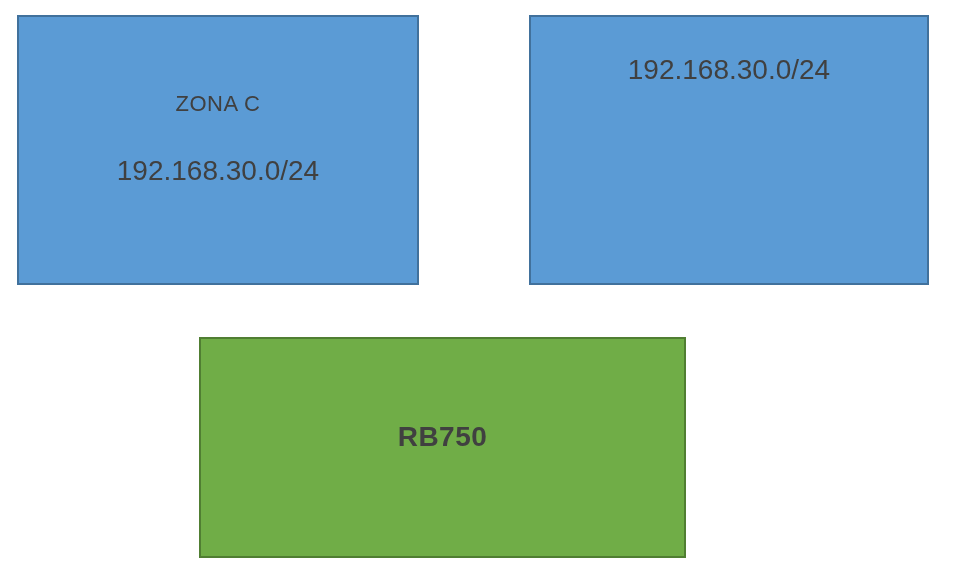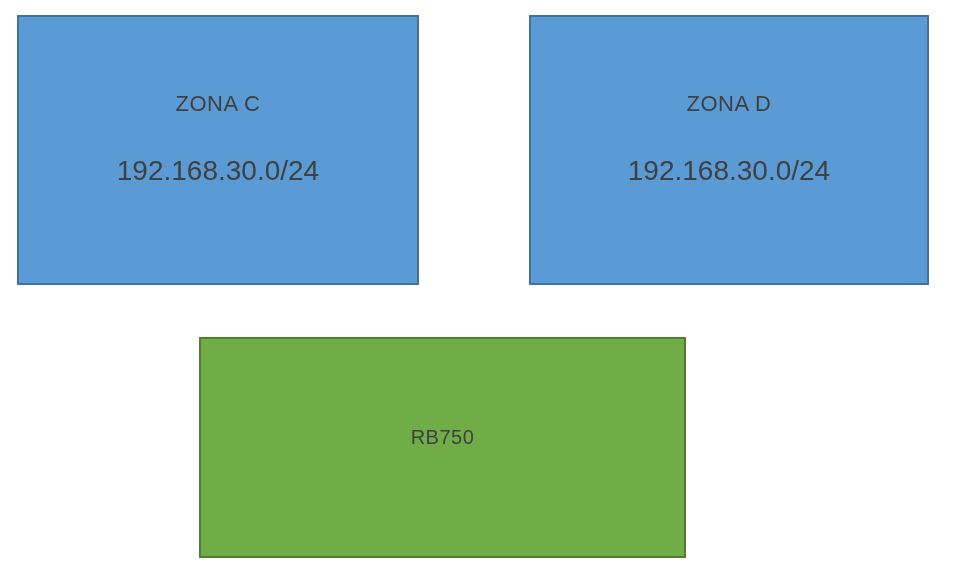--- a/index.html
+++ b/index.html
@@ -51,38 +51,37 @@
     top: 337px;
     width: 487px;
     height: 221px;
     background: #70ad47;
     border: 2px solid #507e32;
     justify-content: center;
   }
   .router-label {
     position: relative;
     top: -11px;
-    font-size: 20px;
+    font-size: 28px;
     line-height: 28px;
-    font-weight: 400;
+    font-weight: 700;
     letter-spacing: 0.5px;
   }
 </style>
 </head>
 <body>
 
 <div class="canvas">
 
   <div class="shape zone zone-c">
     <div class="zone-label">ZONA C</div>
     <div class="zone-subnet">192.168.30.0/24</div>
   </div>
 
   <div class="shape zone zone-d">
-    <div class="zone-label">ZONA D</div>
     <div class="zone-subnet">192.168.30.0/24</div>
   </div>
 
   <div class="shape router">
     <div class="router-label">RB750</div>
   </div>
 
 </div>
 
 </body></html>

